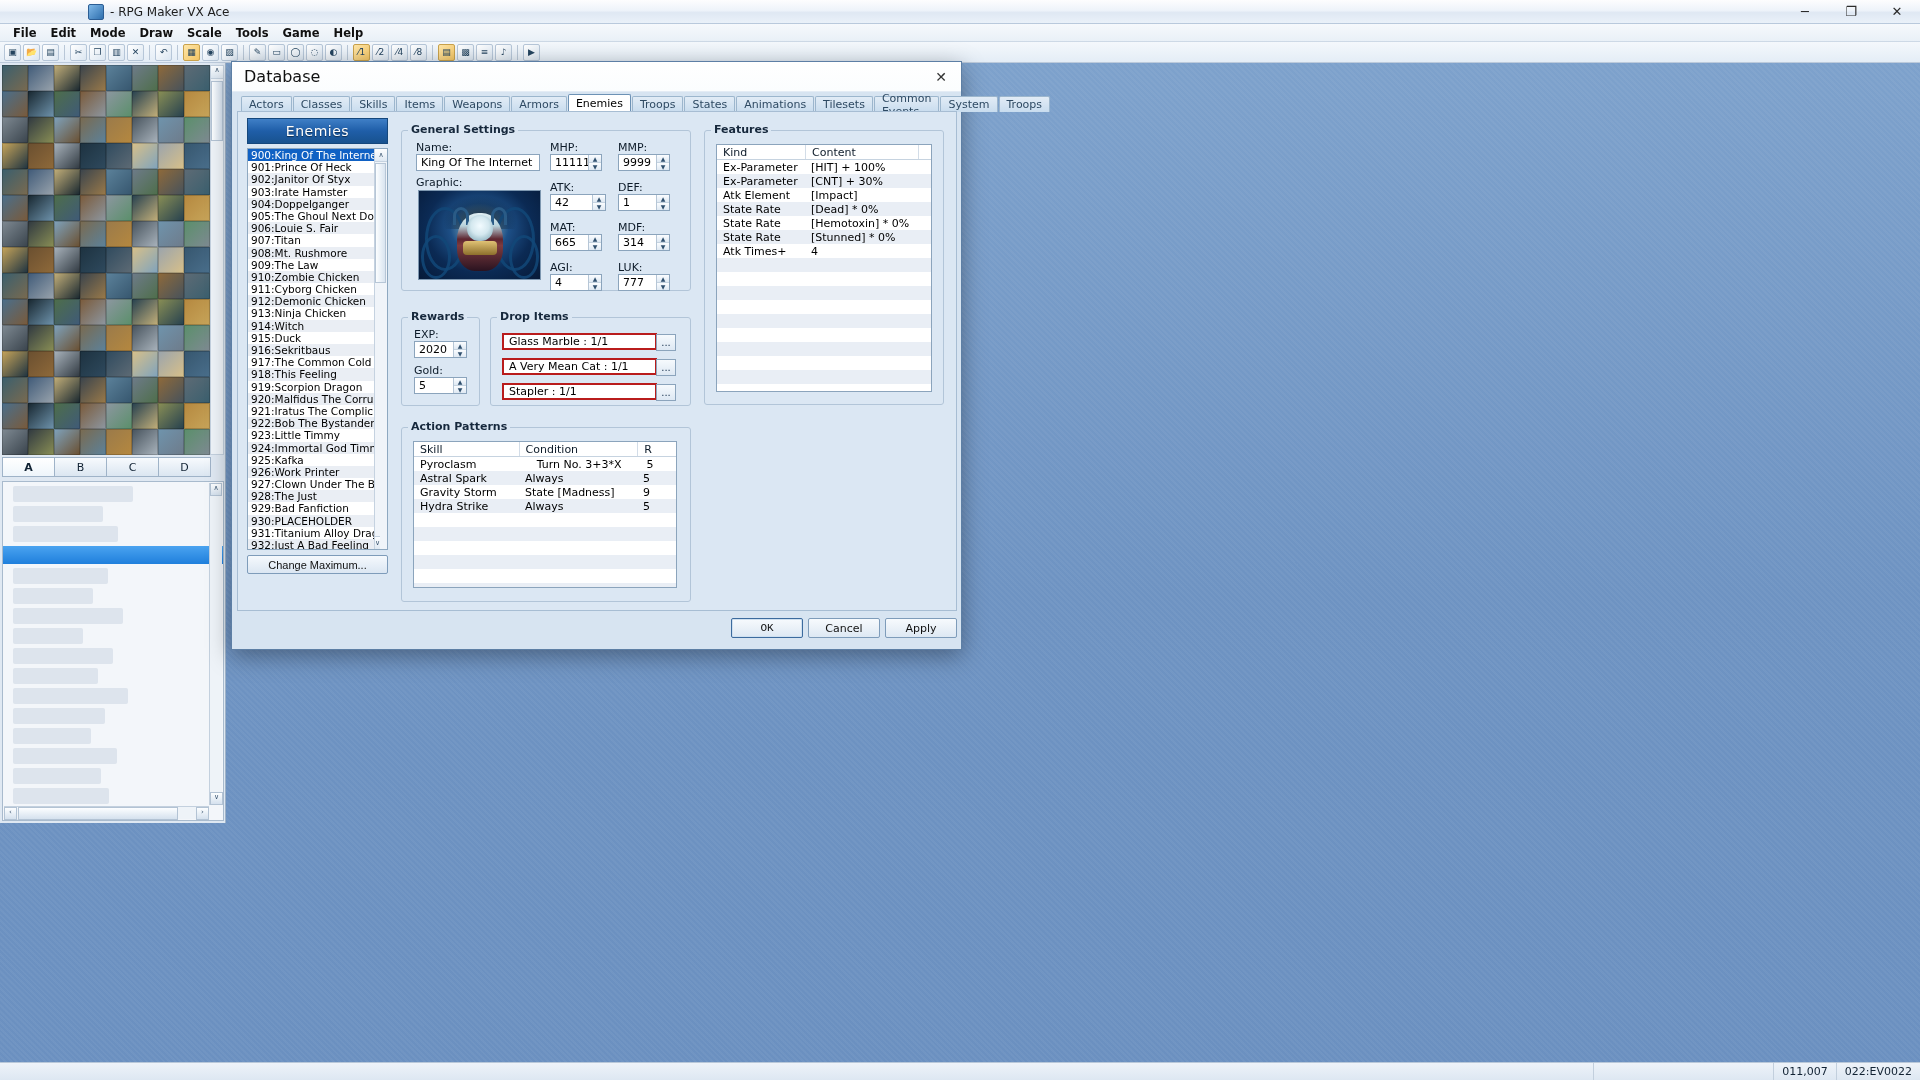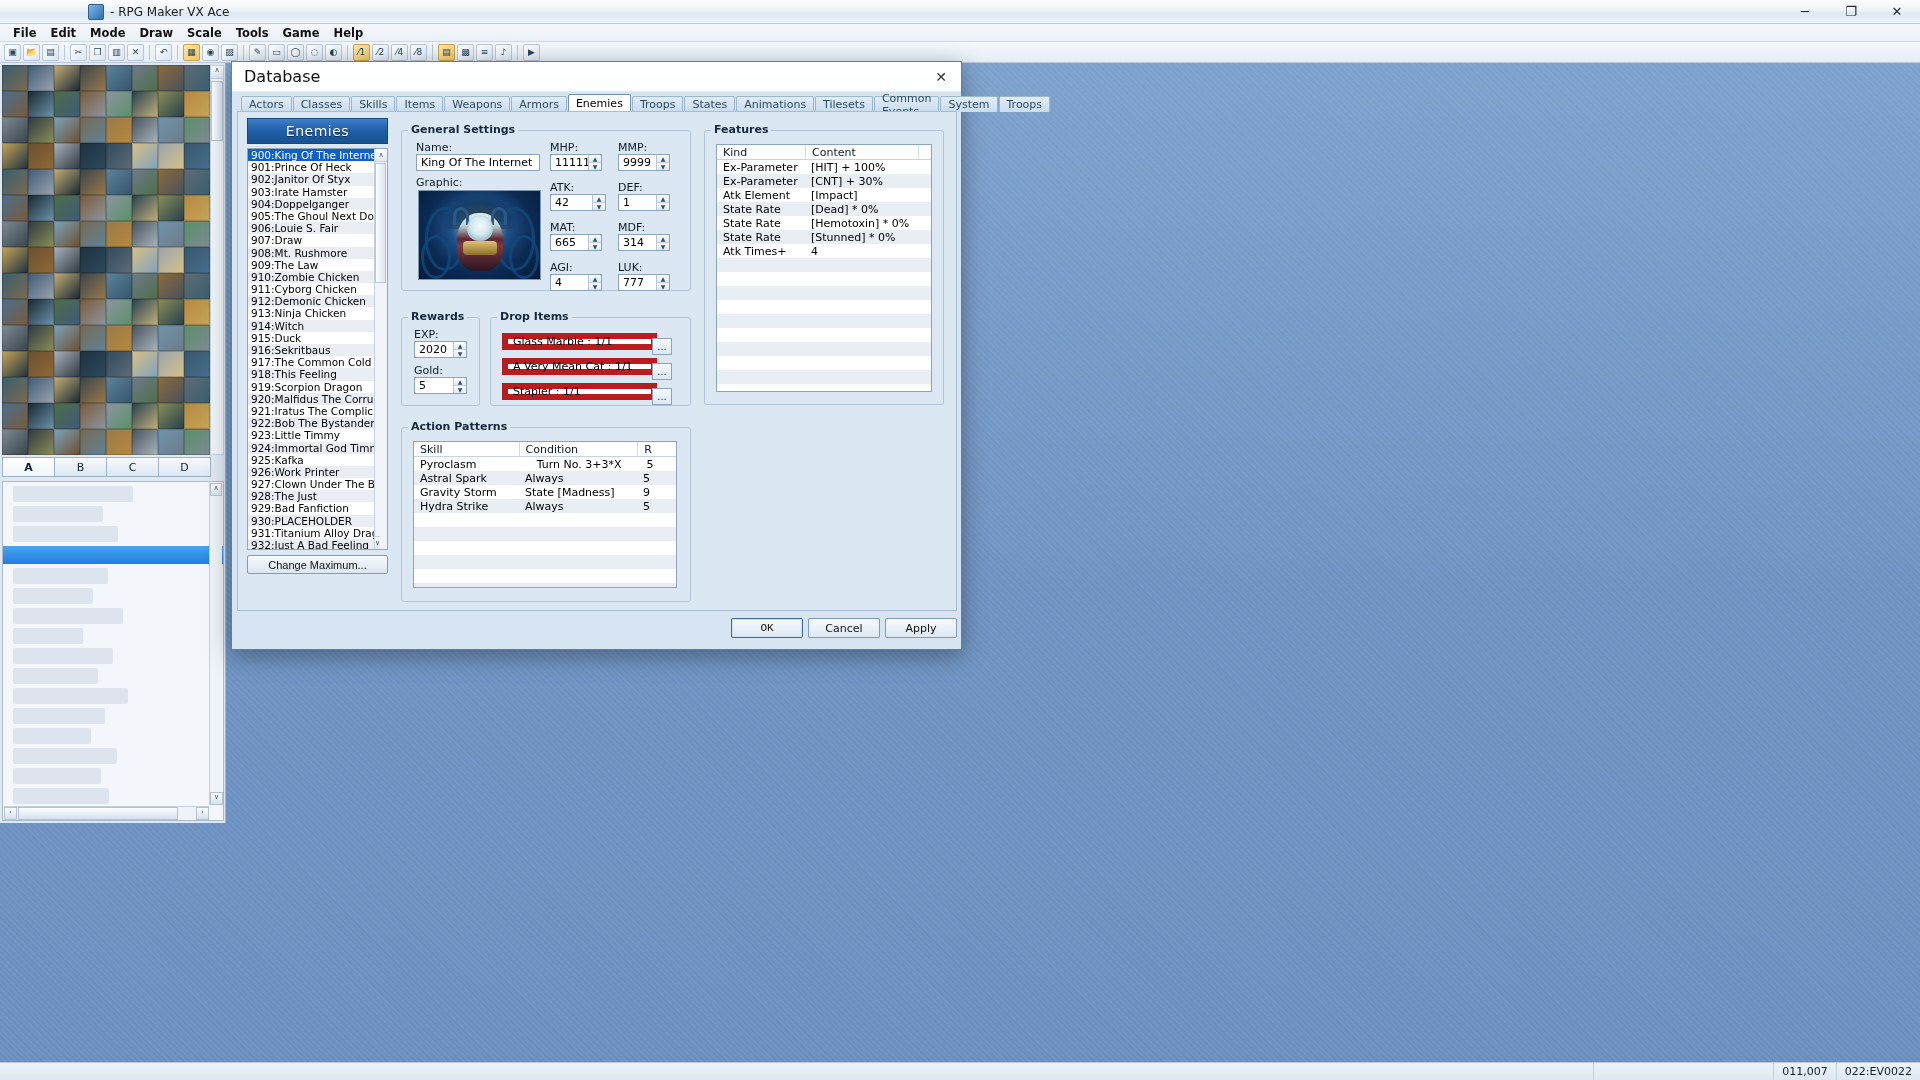--- a/index.html
+++ b/index.html
@@ -280,21 +280,21 @@
     background: #fff; border-bottom: 1px solid #c6d3e0;
     font-size: 11px; color: #0d1b29;
   }
   .tbl .trow { display: flex; height: 14px; align-items: center; font-size: 11px; color: #000; }
   .tbl .trow.alt { background: #e9eef5; }
   .tbl .c { padding-left: 6px; overflow: hidden; white-space: nowrap; }
   .vdiv { width: 1px; background: #d3dde8; height: 100%; }
 
   
   .combo {
-    position: absolute; height: 17px; background: #fff; border: 6px solid #b91c1c;
+    position: absolute; height: 17px; background: #fff; border: 2px solid #b91c1c;
     display: flex; align-items: center; font-size: 11px; color: #000; padding-left: 5px;
   }
   .combo .dots {
     position: absolute; right: -21px; top: -1px; width: 20px; height: 17px;
     background: linear-gradient(180deg,#f6fafd,#dde8f3); border: 1px solid #8ba4bc;
     display: flex; align-items: center; justify-content: center; font-size: 10px; color: #18324d;
   }
 
   #noteArea {
     position: absolute; background: #fff; border: 1px solid #8ba4bc;
@@ -564,21 +564,21 @@
     <div id="enemiesHeader">Enemies</div>
     <div id="enemiesList">
       <div id="enemyRows">
           <div class="enemy-row sel">900:King Of The Internet</div>
           <div class="enemy-row">901:Prince Of Heck</div>
           <div class="enemy-row alt">902:Janitor Of Styx</div>
           <div class="enemy-row">903:Irate Hamster</div>
           <div class="enemy-row alt">904:Doppelganger</div>
           <div class="enemy-row">905:The Ghoul Next Door</div>
           <div class="enemy-row alt">906:Louie S. Fair</div>
-          <div class="enemy-row">907:Draw</div>
+          <div class="enemy-row">907:Titan</div>
           <div class="enemy-row alt">908:Mt. Rushmore</div>
           <div class="enemy-row">909:The Law</div>
           <div class="enemy-row alt">910:Zombie Chicken</div>
           <div class="enemy-row">911:Cyborg Chicken</div>
           <div class="enemy-row alt">912:Demonic Chicken</div>
           <div class="enemy-row">913:Ninja Chicken</div>
           <div class="enemy-row alt">914:Witch</div>
           <div class="enemy-row">915:Duck</div>
           <div class="enemy-row alt">916:Sekritbaus</div>
           <div class="enemy-row">917:The Common Cold</div>

